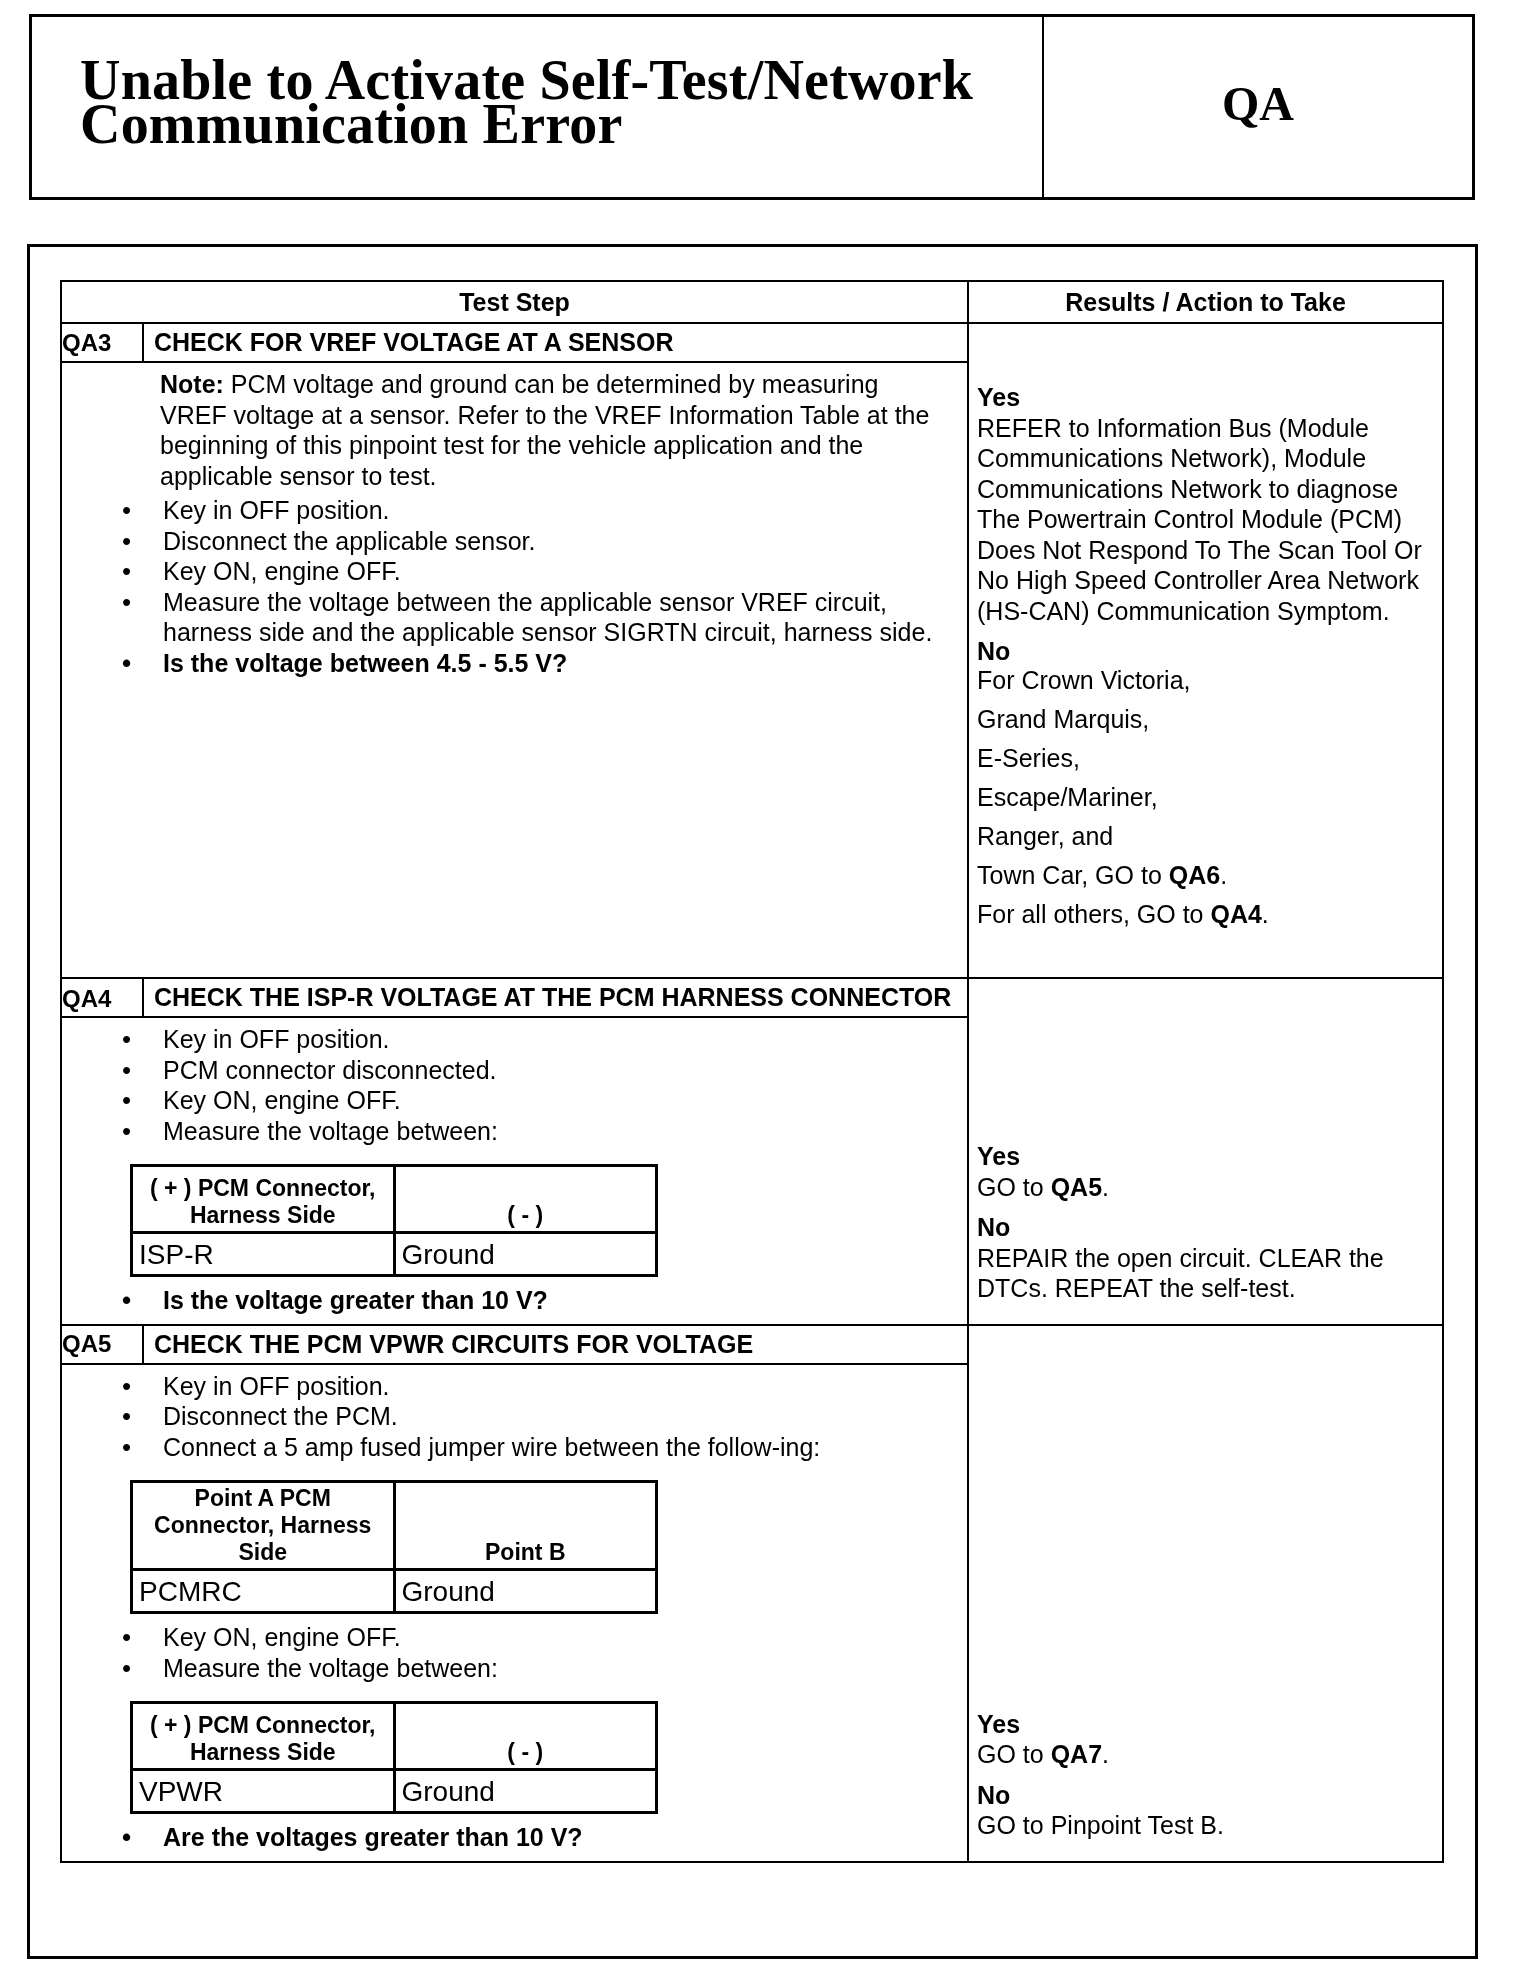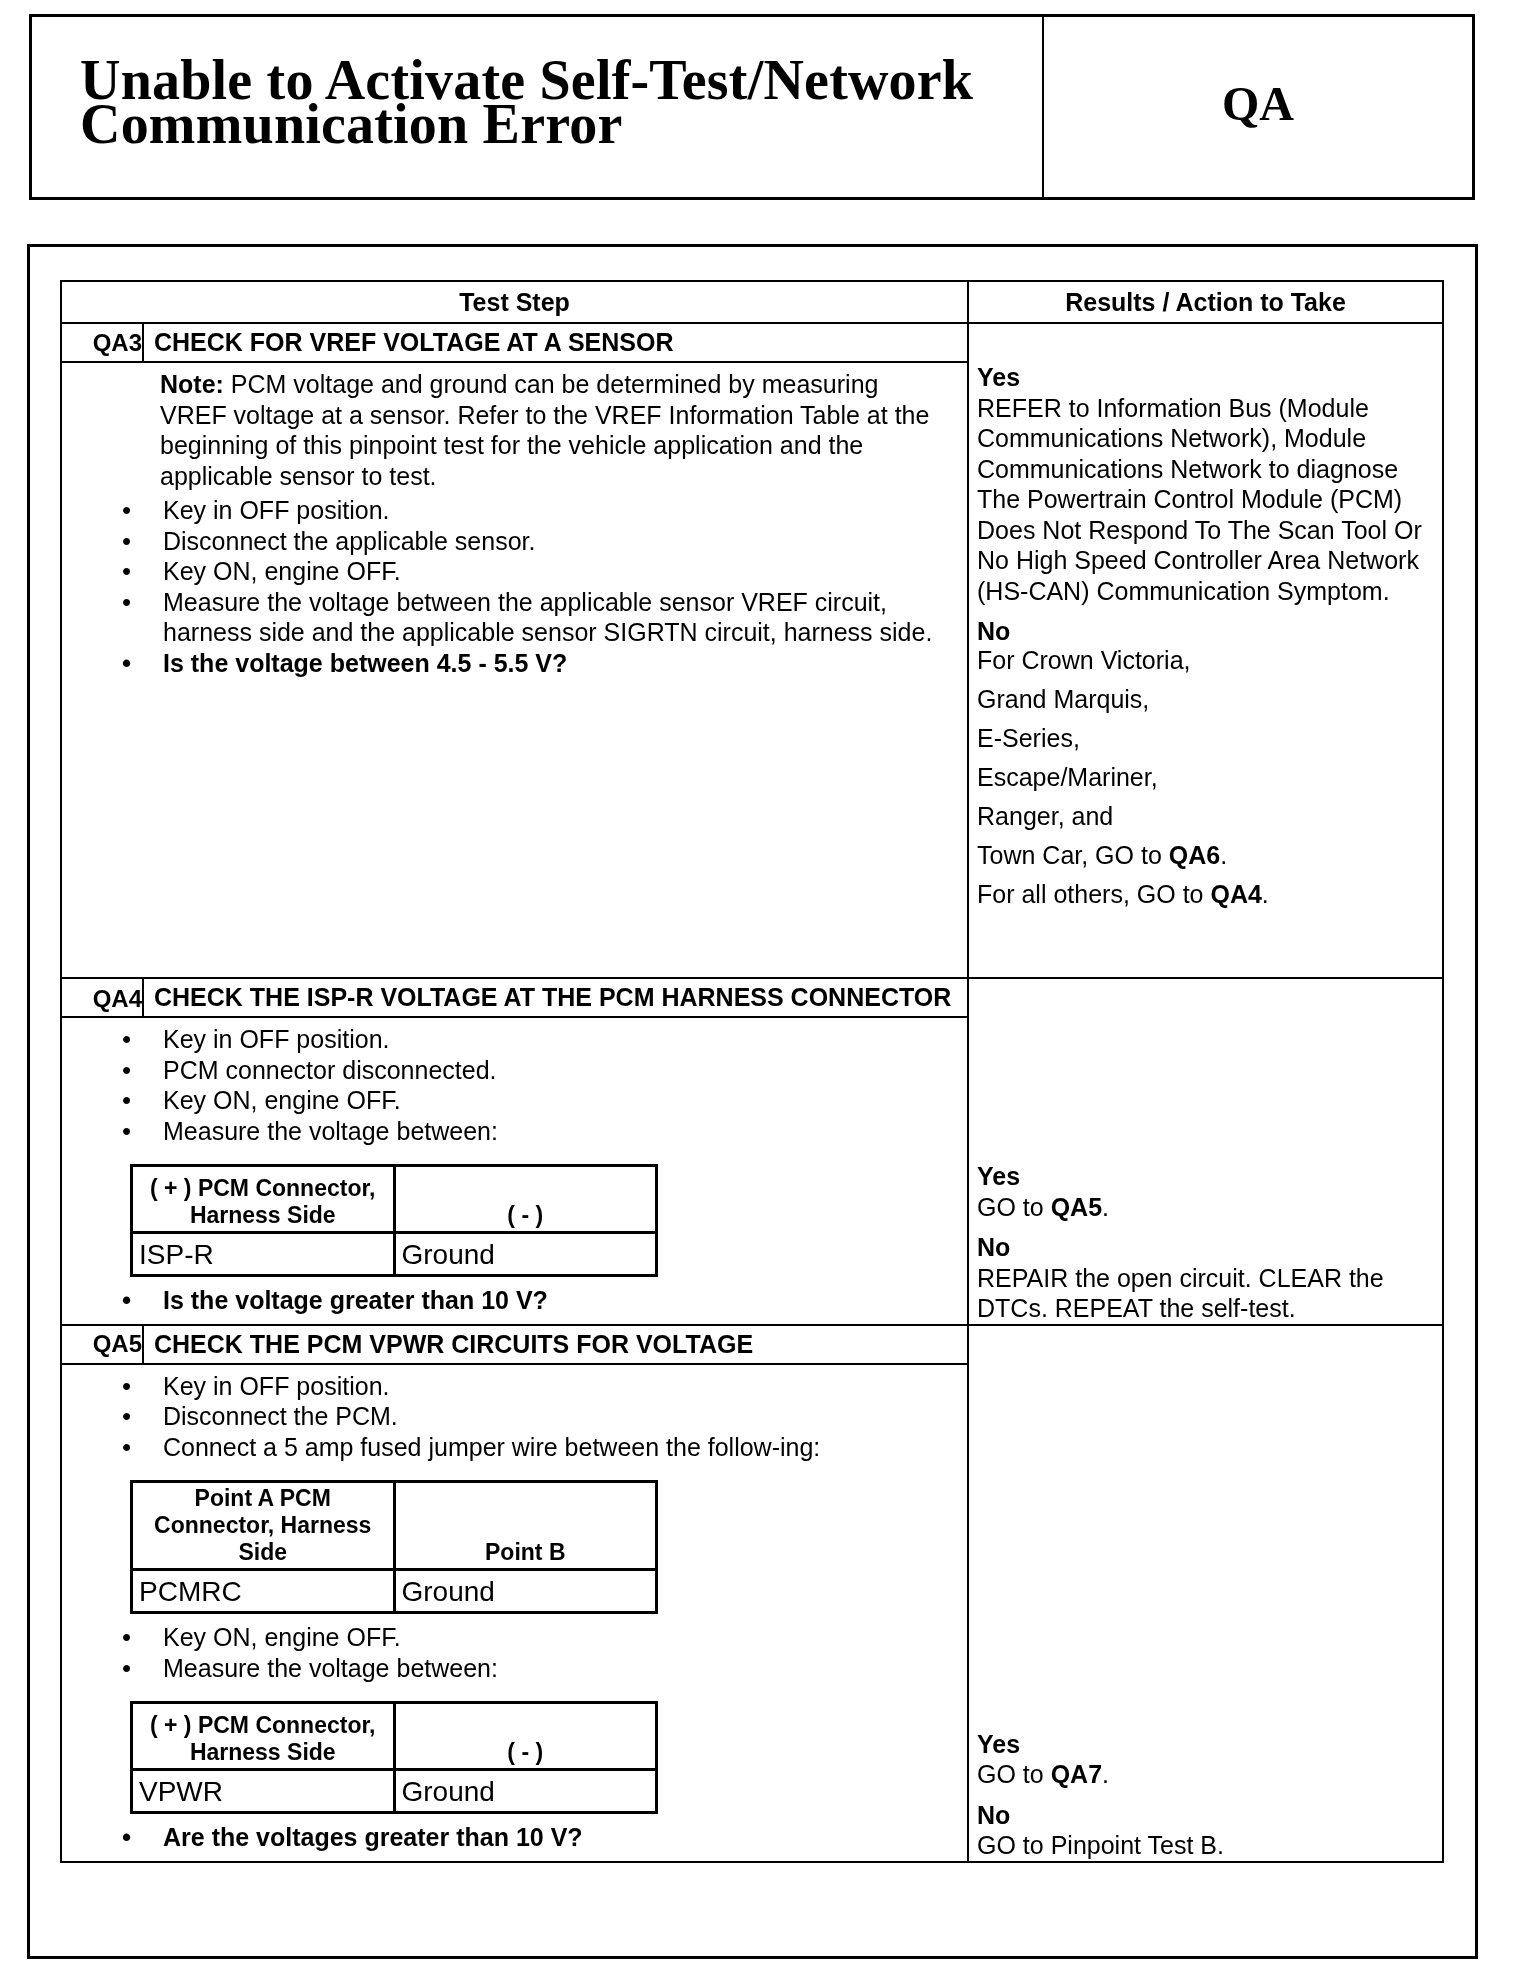--- a/index.html
+++ b/index.html
@@ -9,24 +9,24 @@
   .title-left { width: 1012px; border-right: 2px solid #000; box-sizing: border-box; display: flex; align-items: center; padding-left: 48px; }
   .title-text { font-family: "Liberation Serif", serif; font-weight: bold; font-size: 56px; line-height: 44px; letter-spacing: 0.2px; white-space: pre-line; margin-top: -10px; }
   .title-right { flex: 1; display: flex; align-items: center; justify-content: center; }
   .code-text { font-family: "Liberation Serif", serif; font-weight: bold; font-size: 48px; margin-top: -8px; }
 
   .frame { position: absolute; left: 27px; top: 244px; width: 1451px; height: 1715px; border: 3px solid #000; box-sizing: border-box; }
 
   .main-table { position: absolute; left: 60px; top: 280px; width: 1382px; border-collapse: collapse; table-layout: fixed; }
   .main-table td, .main-table th { border: 2px solid #000; padding: 0; vertical-align: top; }
   .hdr th { font-size: 25px; font-weight: bold; height: 40px; text-align: center; vertical-align: middle; }
-  .step-id { width: 80px; font-size: 24px; font-weight: bold; text-align: right; vertical-align: middle !important; }
+  .step-id { width: 80px; font-size: 24px; font-weight: bold; text-align: left; vertical-align: middle !important; }
   .step-title { font-size: 25px; font-weight: bold; padding: 3px 10px !important; line-height: 31px; }
   .step-body { padding: 6px 20px 8px 10px !important; font-size: 25px; line-height: 30.5px; }
-  .results { font-size: 25px; line-height: 30.5px; padding: 0 8px !important; }
+  .results { font-size: 25px; line-height: 30.5px; padding: 20px 8px !important; }
 
   .note b { font-weight: bold; }
   ul.bullets { margin: 0; padding: 0; list-style: none; }
   ul.bullets li { position: relative; padding-left: 43px; }
   ul.bullets li::before { content: "\2022"; position: absolute; left: 2px; top: 0; font-size: 26px; }
   ul.bullets li.q { font-weight: bold; }
 
   .conn-table { border-collapse: collapse; margin: 18px 0 8px 10px; width: 528px; table-layout: fixed; }
   .conn-table td { border: 3px solid #000 !important; font-size: 23px; line-height: 27px; padding: 2px 6px !important; }
   .conn-table .ch { font-weight: bold; text-align: center; height: 60px; vertical-align: bottom; }

